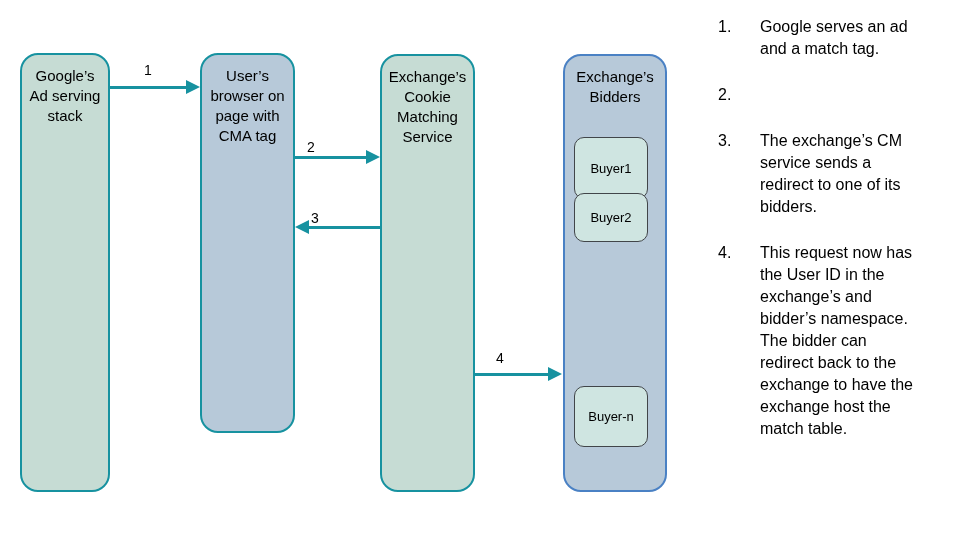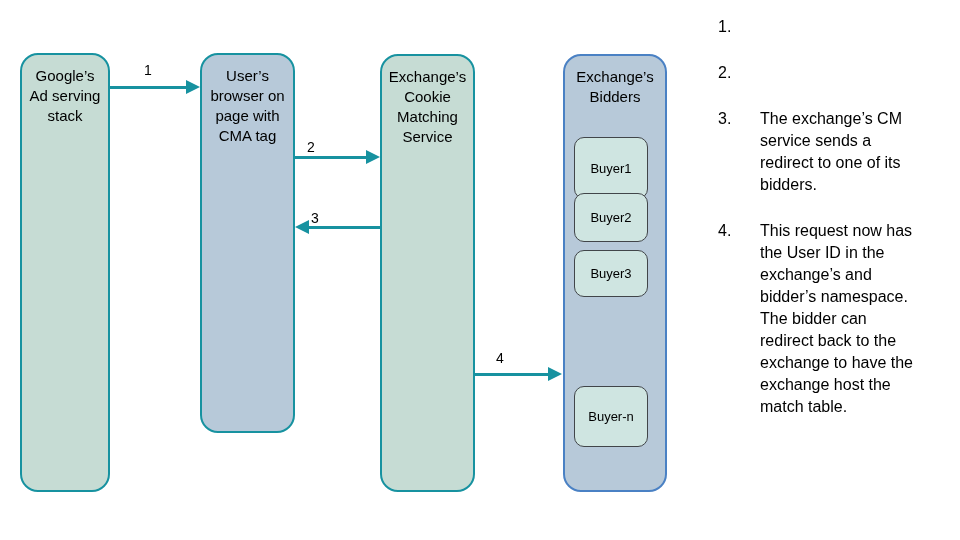--- a/index.html
+++ b/index.html
@@ -87,23 +87,20 @@
     <div class="node-label">Exchange’s
 Bidders</div>
   </div>
 
   <div class="buyer" id="buyer1">
     <span>Buyer1</span>
   </div>
   <div class="buyer" id="buyer2">
     <span>Buyer2</span>
   </div>
-  <div class="buyer" id="buyer3">
-    <span>Buyer3</span>
-  </div>
   <div class="buyer" id="buyern">
     <span>Buyer-n</span>
   </div>
 
   <div class="arrow" id="arrow-1">
     <div class="shaft"></div>
     <div class="head-right"></div>
   </div>
   <div class="arrow-label" id="arrow-label-1">1</div>
 
@@ -121,20 +118,22 @@
 
   <div class="arrow" id="arrow-4">
     <div class="shaft"></div>
     <div class="head-right"></div>
   </div>
   <div class="arrow-label" id="arrow-label-4">4</div>
 
   <div class="steps">
     <div class="step">
       <div class="step-num">1.</div>
+      <div class="step-text">Google serves an ad
+and a match tag.</div>
     </div>
     <div class="step">
       <div class="step-num">2.</div>
     </div>
     <div class="step">
       <div class="step-num">3.</div>
       <div class="step-text">The exchange’s CM
 service sends a
 redirect to one of its
 bidders.</div>

